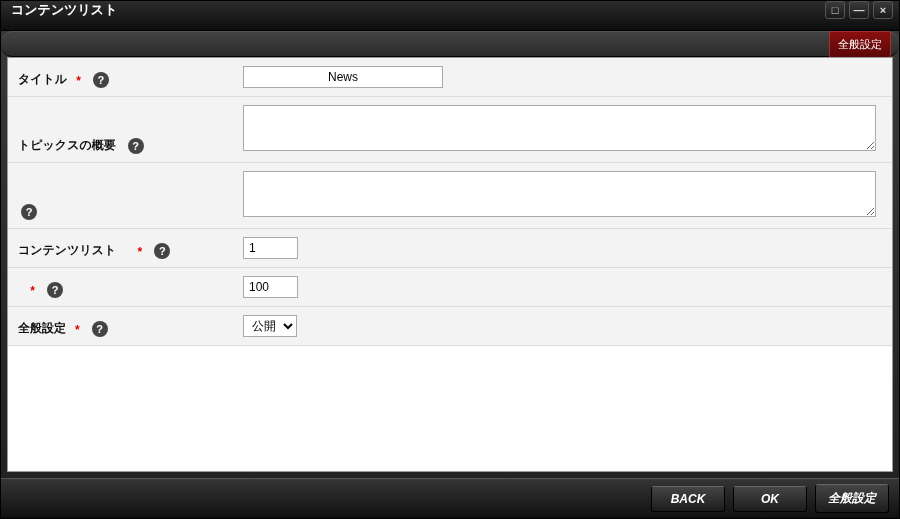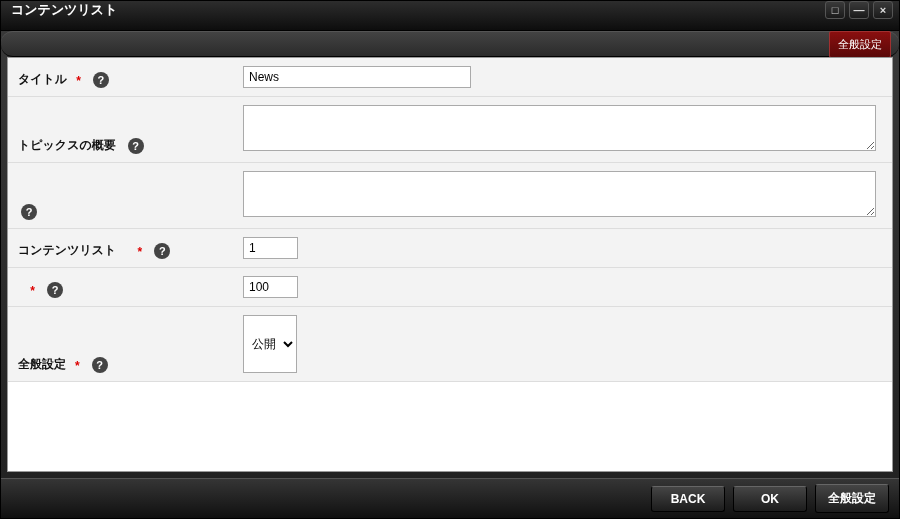--- a/index.html
+++ b/index.html
@@ -73,38 +73,38 @@
     display: inline-flex; width: 16px; height: 16px; border-radius: 50%;
     background: #444; color: #fff; font-size: 11px; font-weight: bold;
     align-items: center; justify-content: center;
     margin-left: 3px;
   }
   .control { flex: 1; }
   input[type=text] {
     font-size: 12px; padding: 3px 5px;
     border: 1px solid #aaa; background: #fff;
   }
-  .inp-title { width: 228px; }
+  .inp-title { width: 200px; text-align: center; }
   .inp-num { width: 55px; }
   textarea {
     width: 99%; font-size: 12px; padding: 3px 5px;
     border: 1px solid #aaa; resize: vertical;
   }
   .ta-summary { height: 46px; }
   .ta-keywords { height: 46px; }
   select {
-    font-size: 12px; padding: 20px 4px;
+    font-size: 12px; padding: 2px 4px;
     border: 1px solid #aaa; background: #fff;
   }
   .footer {
     height: 40px;
     background: linear-gradient(#353535,#101010);
     border-top: 1px solid #555;
     display: flex; align-items: center; justify-content: flex-end;
-    padding: 0 10px; gap: 8px;
+    padding: 0 10px; gap: 8px; font-style: italic;
   }
   .footer-btn {
     min-width: 74px; padding: 5px 12px;
     background: linear-gradient(#454545,#1c1c1c);
     border: 1px solid #000; border-top-color: #666;
     border-radius: 3px;
     color: #fff; font-size: 12px; font-weight: bold;
     cursor: pointer; text-align: center;
   }
 </style>

